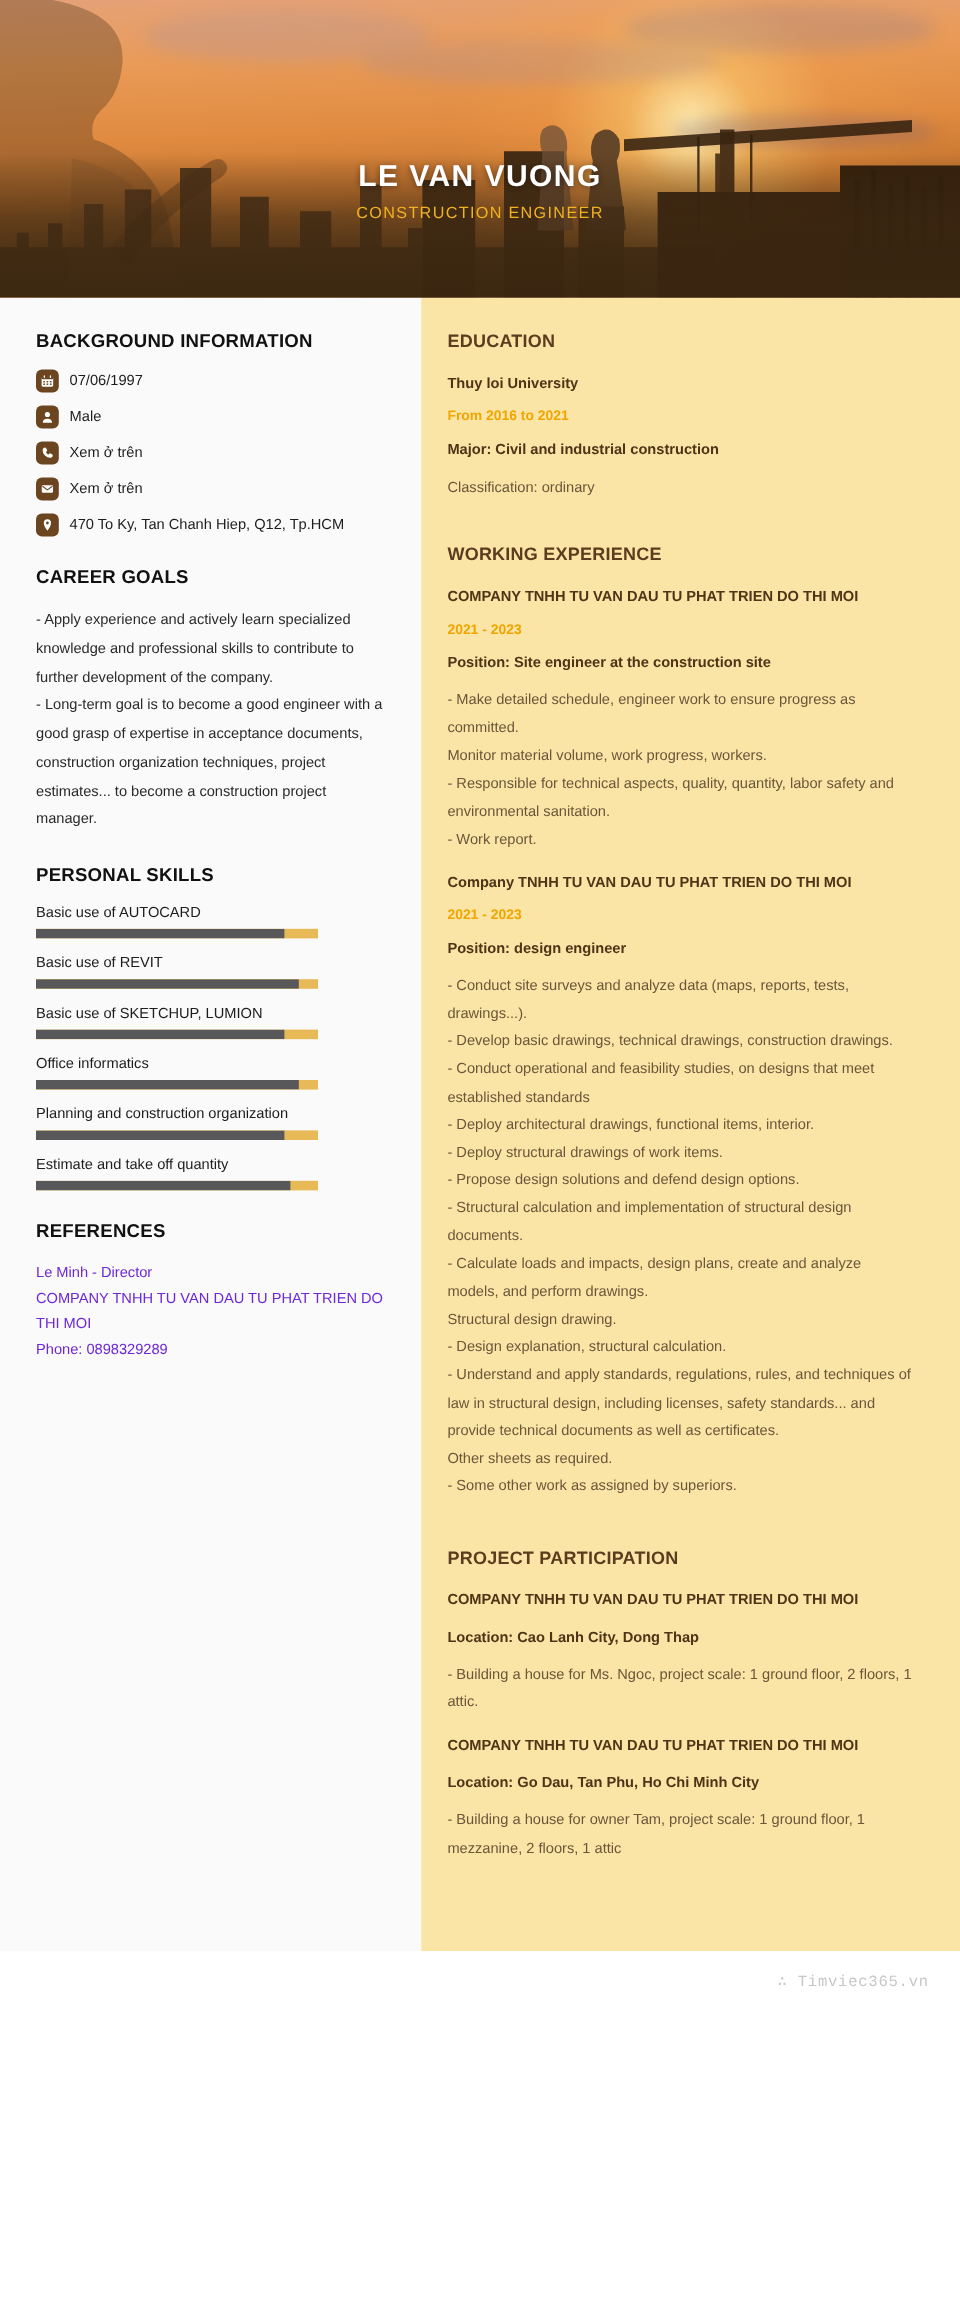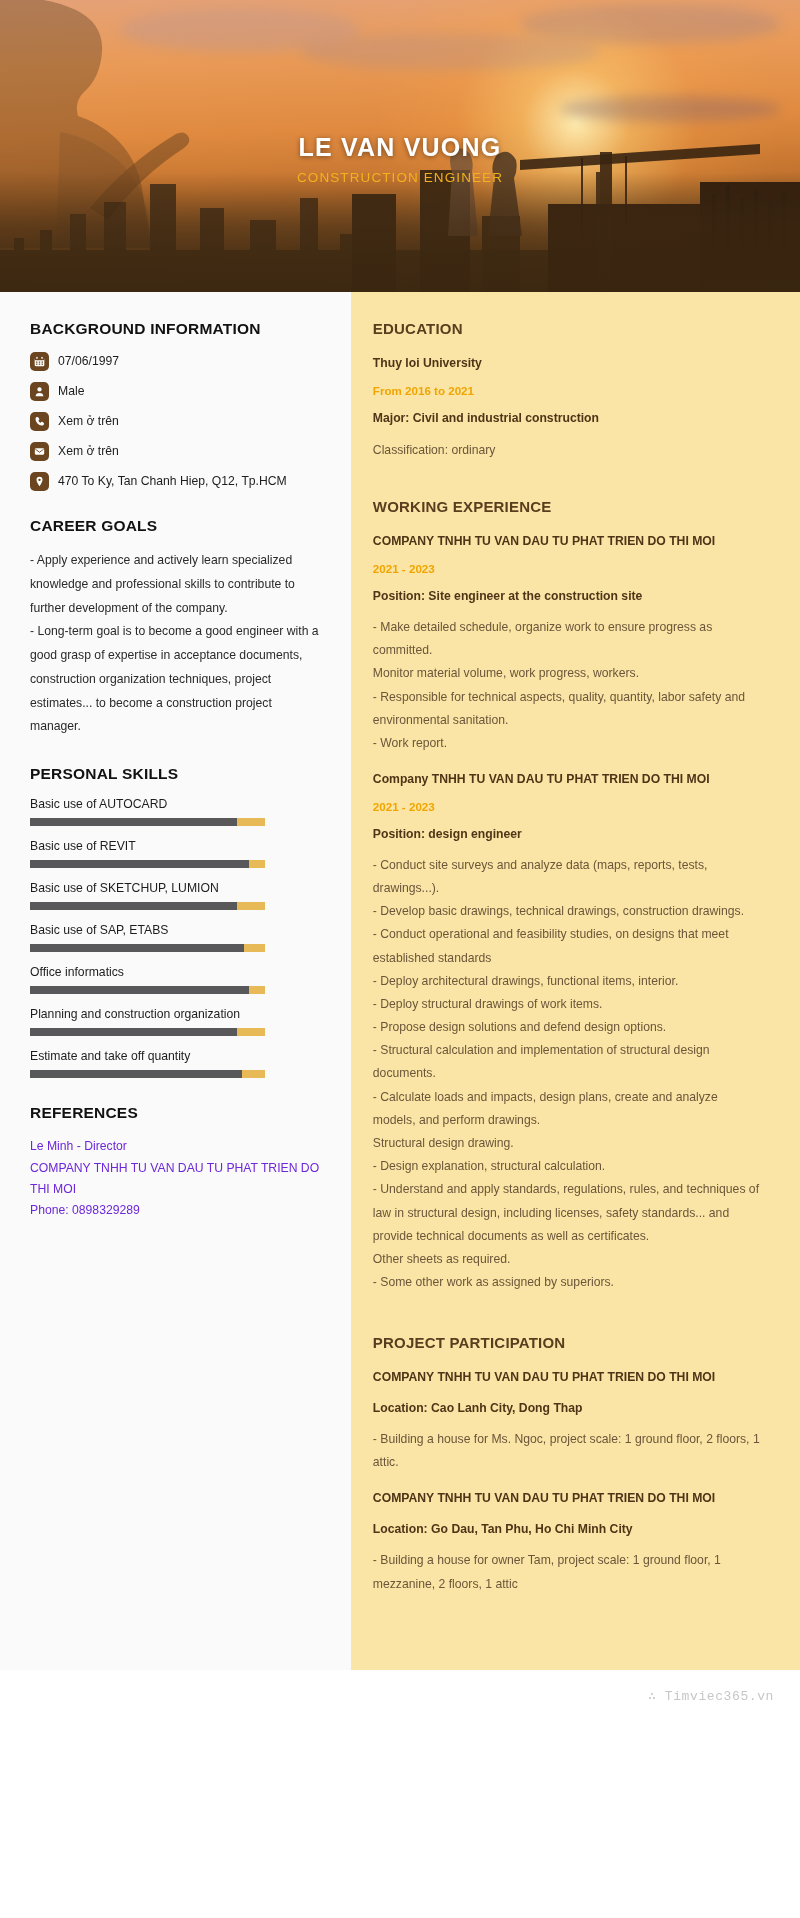--- a/index.html
+++ b/index.html
@@ -13,21 +13,21 @@
     width: 800px;
     min-height: 1918px;
     background: #ffffff;
     overflow: hidden;
   }
 
   
   .banner {
     position: relative;
     width: 800px;
-    height: 292px;
+    height: 248px;
     overflow: hidden;
     background: linear-gradient(170deg, #e8a06a 0%, #e8934f 28%, #d9823c 52%, #a2642b 74%, #4a3117 100%);
   }
   .banner .sky {
     position: absolute; inset: 0;
     background:
       radial-gradient(circle at 72% 42%, rgba(255,240,180,0.95) 0%, rgba(255,205,110,0.55) 9%, rgba(255,170,70,0.18) 20%, rgba(255,170,70,0) 34%),
       linear-gradient(178deg, #e5a278 0%, #e99a56 22%, #e08a40 44%, #c4742f 62%, #7d4f22 82%, #3f2a13 100%);
   }
   .banner .cloud {
@@ -349,26 +349,20 @@
             <div class="skill-fill" style="width:93%"></div>
           </div>
       </div>
       <div class="skill">
         <div class="skill-label">Basic use of SKETCHUP, LUMION</div>
         <div class="skill-track">
             <div class="skill-fill" style="width:88%"></div>
           </div>
       </div>
       <div class="skill">
-        <div class="skill-label">Basic use of SAP, ETABS</div>
-        <div class="skill-track">
-            <div class="skill-fill" style="width:91%"></div>
-          </div>
-      </div>
-      <div class="skill">
         <div class="skill-label">Office informatics</div>
         <div class="skill-track">
             <div class="skill-fill" style="width:93%"></div>
           </div>
       </div>
       <div class="skill">
         <div class="skill-label">Planning and construction organization</div>
         <div class="skill-track">
             <div class="skill-fill" style="width:88%"></div>
           </div>
@@ -394,21 +388,21 @@
       <div class="r-date">From 2016 to 2021</div>
       <div class="r-sub">Major: Civil and industrial construction</div>
       <div class="r-text">Classification: ordinary</div>
 
       <div class="r-head gap">WORKING EXPERIENCE</div>
 
       <div class="r-block">
         <div class="r-sub">COMPANY TNHH TU VAN DAU TU PHAT TRIEN DO THI MOI</div>
         <div class="r-date">2021 - 2023</div>
         <div class="r-pos">Position: Site engineer at the construction site</div>
-        <div class="r-text">- Make detailed schedule, organize work to ensure progress as committed.</div>
+        <div class="r-text">- Make detailed schedule, engineer work to ensure progress as committed.</div>
         <div class="r-text">Monitor material volume, work progress, workers.</div>
         <div class="r-text">- Responsible for technical aspects, quality, quantity, labor safety and environmental sanitation.</div>
         <div class="r-text">- Work report.</div>
       </div>
 
       <div class="r-block">
         <div class="r-sub">Company TNHH TU VAN DAU TU PHAT TRIEN DO THI MOI</div>
         <div class="r-date">2021 - 2023</div>
         <div class="r-pos">Position: design engineer</div>
         <div class="r-text">- Conduct site surveys and analyze data (maps, reports, tests, drawings...).</div>

